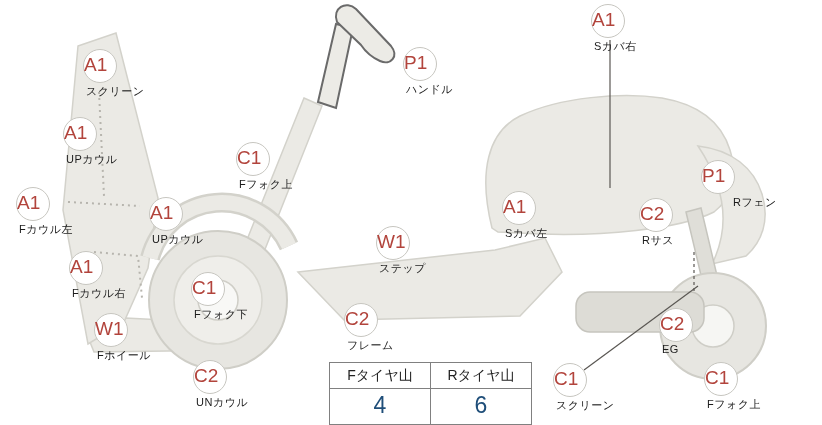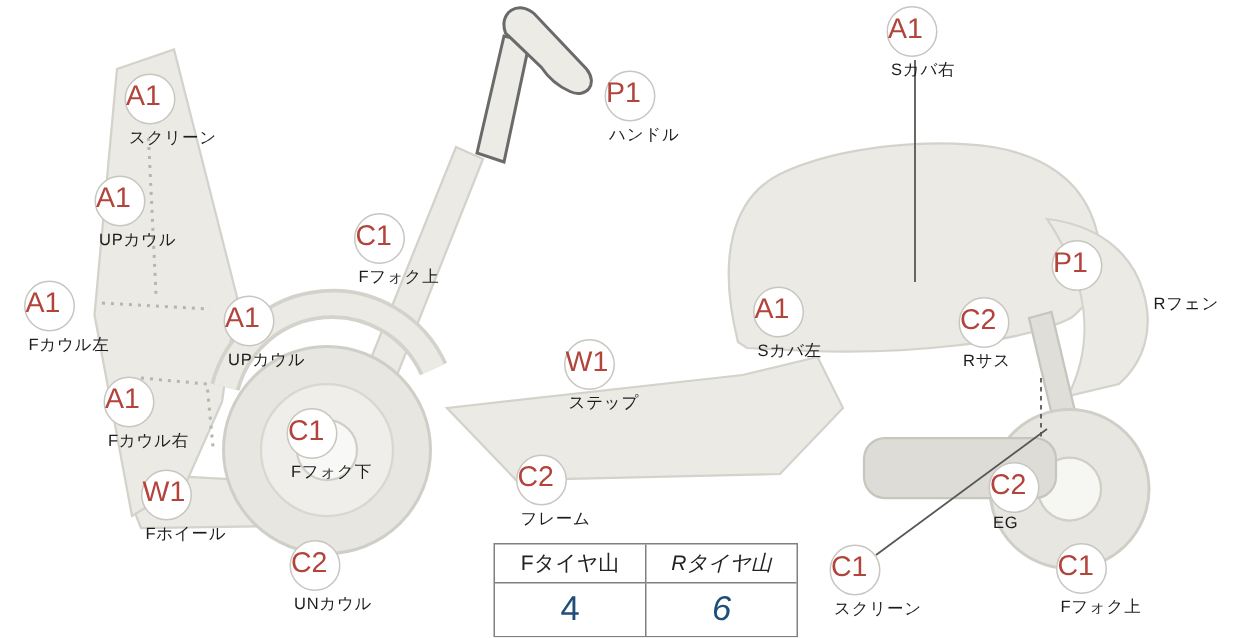--- a/index.html
+++ b/index.html
@@ -27,35 +27,35 @@
     line-height: 30px;
     text-align: left;
   }
   .part {
     position: absolute; left: -14px; top: 18px;
     white-space: nowrap;
     font-size: 11px;
     color: #1c1c1c;
     letter-spacing: 0.5px;
   }
-  .part-right { left: 15px; margin-left: 36px; }
+  .part-right { left: 15px; }
 
   
   .tire-table {
     position: absolute; left: 329px; top: 362px;
     width: 203px;
     border: 1px solid #808080;
     background: #fff;
   }
   .tt-row { display: flex; }
   .tt-row > div {
     flex: 1; text-align: center;
     border-right: 1px solid #808080;
   }
-  .tt-row > div:last-child { border-right: none; font-style: italic; }
+  .tt-row > div:last-child { border-right: none; }
   .tt-header > div {
     font-size: 14px; color: #222;
     padding: 4px 0 3px;
     border-bottom: 1px solid #808080;
   }
   .tt-values > div {
     font-size: 23px;
     color: var(--tire-value, #1f4e79);
     padding: 3px 0 5px;
   }

